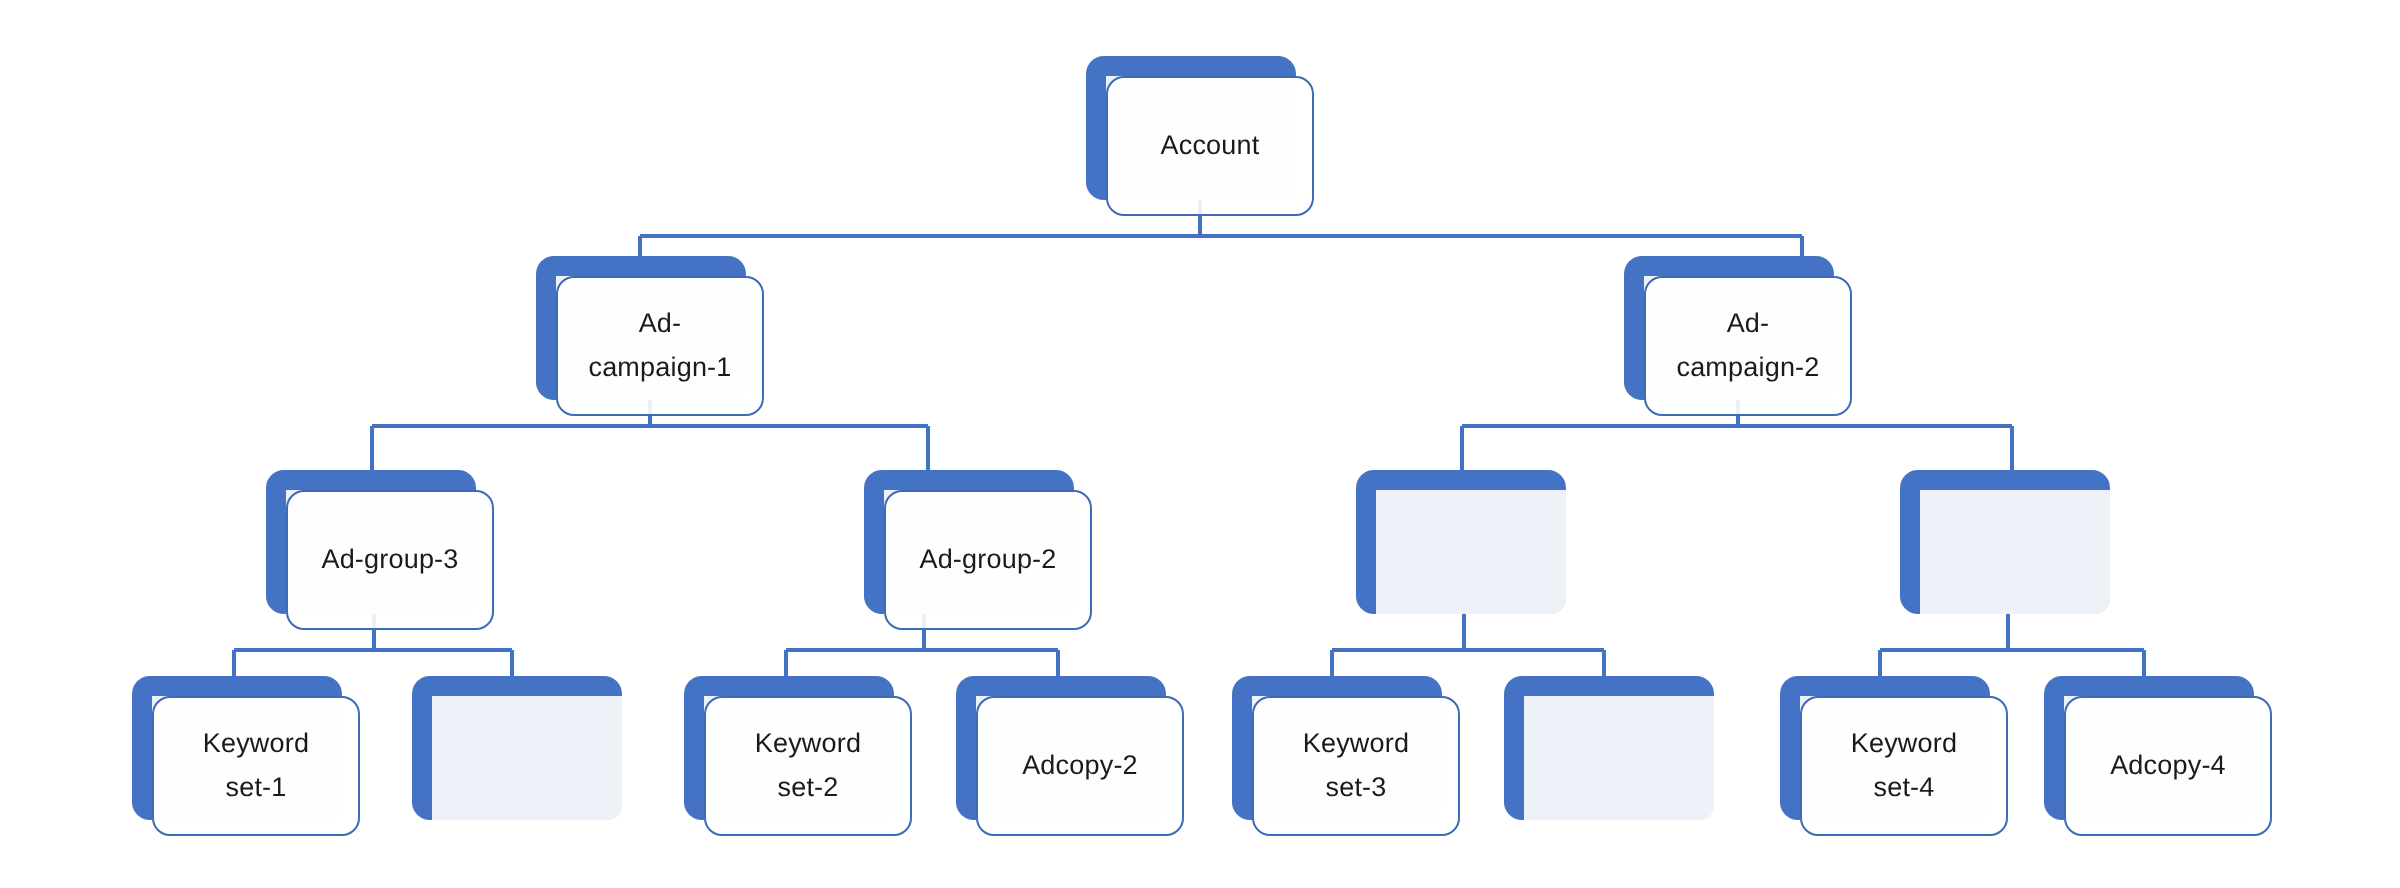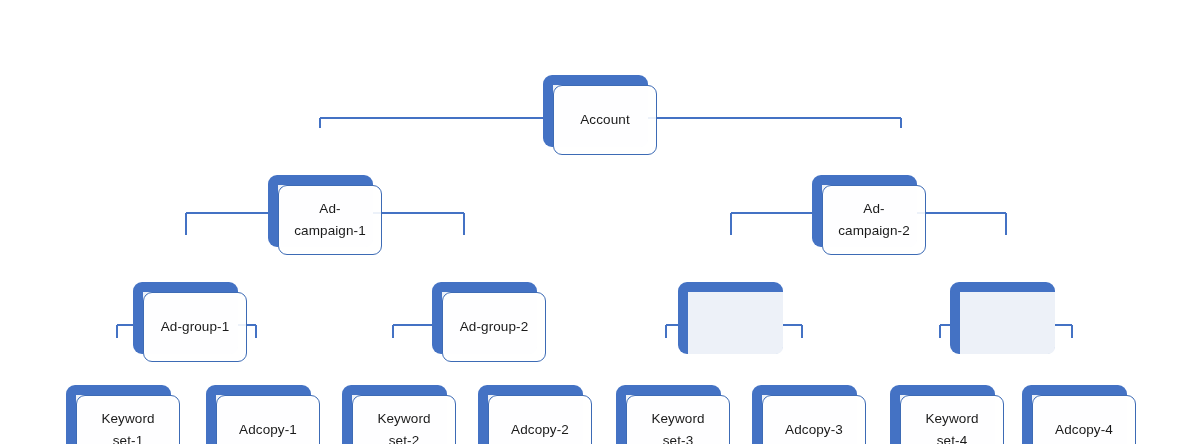--- a/index.html
+++ b/index.html
@@ -24,21 +24,20 @@
     top: 0;
     width: 1200px;
     height: 444px;
     pointer-events: none;
   }
   
   .node {
     position: absolute;
     width: 116px;
     height: 82px;
-    margin-top: 47px;
   }
   .node .shadow-rect {
     position: absolute;
     left: 0;
     top: 0;
     width: 105px;
     height: 72px;
     background: #4472C4;
     border-radius: 9px;
   }
@@ -136,21 +135,21 @@
         <div class="overlap"></div>
         <div class="face-rect">
           <div class="label">Ad-
 campaign-2</div>
         </div>
       </div>
       <div class="node" style="left: 133px; top: 235px;">
         <div class="shadow-rect"></div>
         <div class="overlap"></div>
         <div class="face-rect">
-          <div class="label">Ad-group-1</div>
+          <div class="label">Ad-group-3</div>
         </div>
       </div>
       <div class="node" style="left: 432px; top: 235px;">
         <div class="shadow-rect"></div>
         <div class="overlap"></div>
         <div class="face-rect">
           <div class="label">Ad-group-2</div>
         </div>
       </div>
       <div class="node" style="left: 678px; top: 235px;">
@@ -165,23 +164,20 @@
         <div class="shadow-rect"></div>
         <div class="overlap"></div>
         <div class="face-rect">
           <div class="label">Keyword
 set-1</div>
         </div>
       </div>
       <div class="node" style="left: 206px; top: 338px;">
         <div class="shadow-rect"></div>
         <div class="overlap"></div>
-        <div class="face-rect">
-          <div class="label">Adcopy-1</div>
-        </div>
       </div>
       <div class="node" style="left: 342px; top: 338px;">
         <div class="shadow-rect"></div>
         <div class="overlap"></div>
         <div class="face-rect">
           <div class="label">Keyword
 set-2</div>
         </div>
       </div>
       <div class="node" style="left: 478px; top: 338px;">
@@ -195,23 +191,20 @@
         <div class="shadow-rect"></div>
         <div class="overlap"></div>
         <div class="face-rect">
           <div class="label">Keyword
 set-3</div>
         </div>
       </div>
       <div class="node" style="left: 752px; top: 338px;">
         <div class="shadow-rect"></div>
         <div class="overlap"></div>
-        <div class="face-rect">
-          <div class="label">Adcopy-3</div>
-        </div>
       </div>
       <div class="node" style="left: 890px; top: 338px;">
         <div class="shadow-rect"></div>
         <div class="overlap"></div>
         <div class="face-rect">
           <div class="label">Keyword
 set-4</div>
         </div>
       </div>
       <div class="node" style="left: 1022px; top: 338px; text-decoration: underline;">

